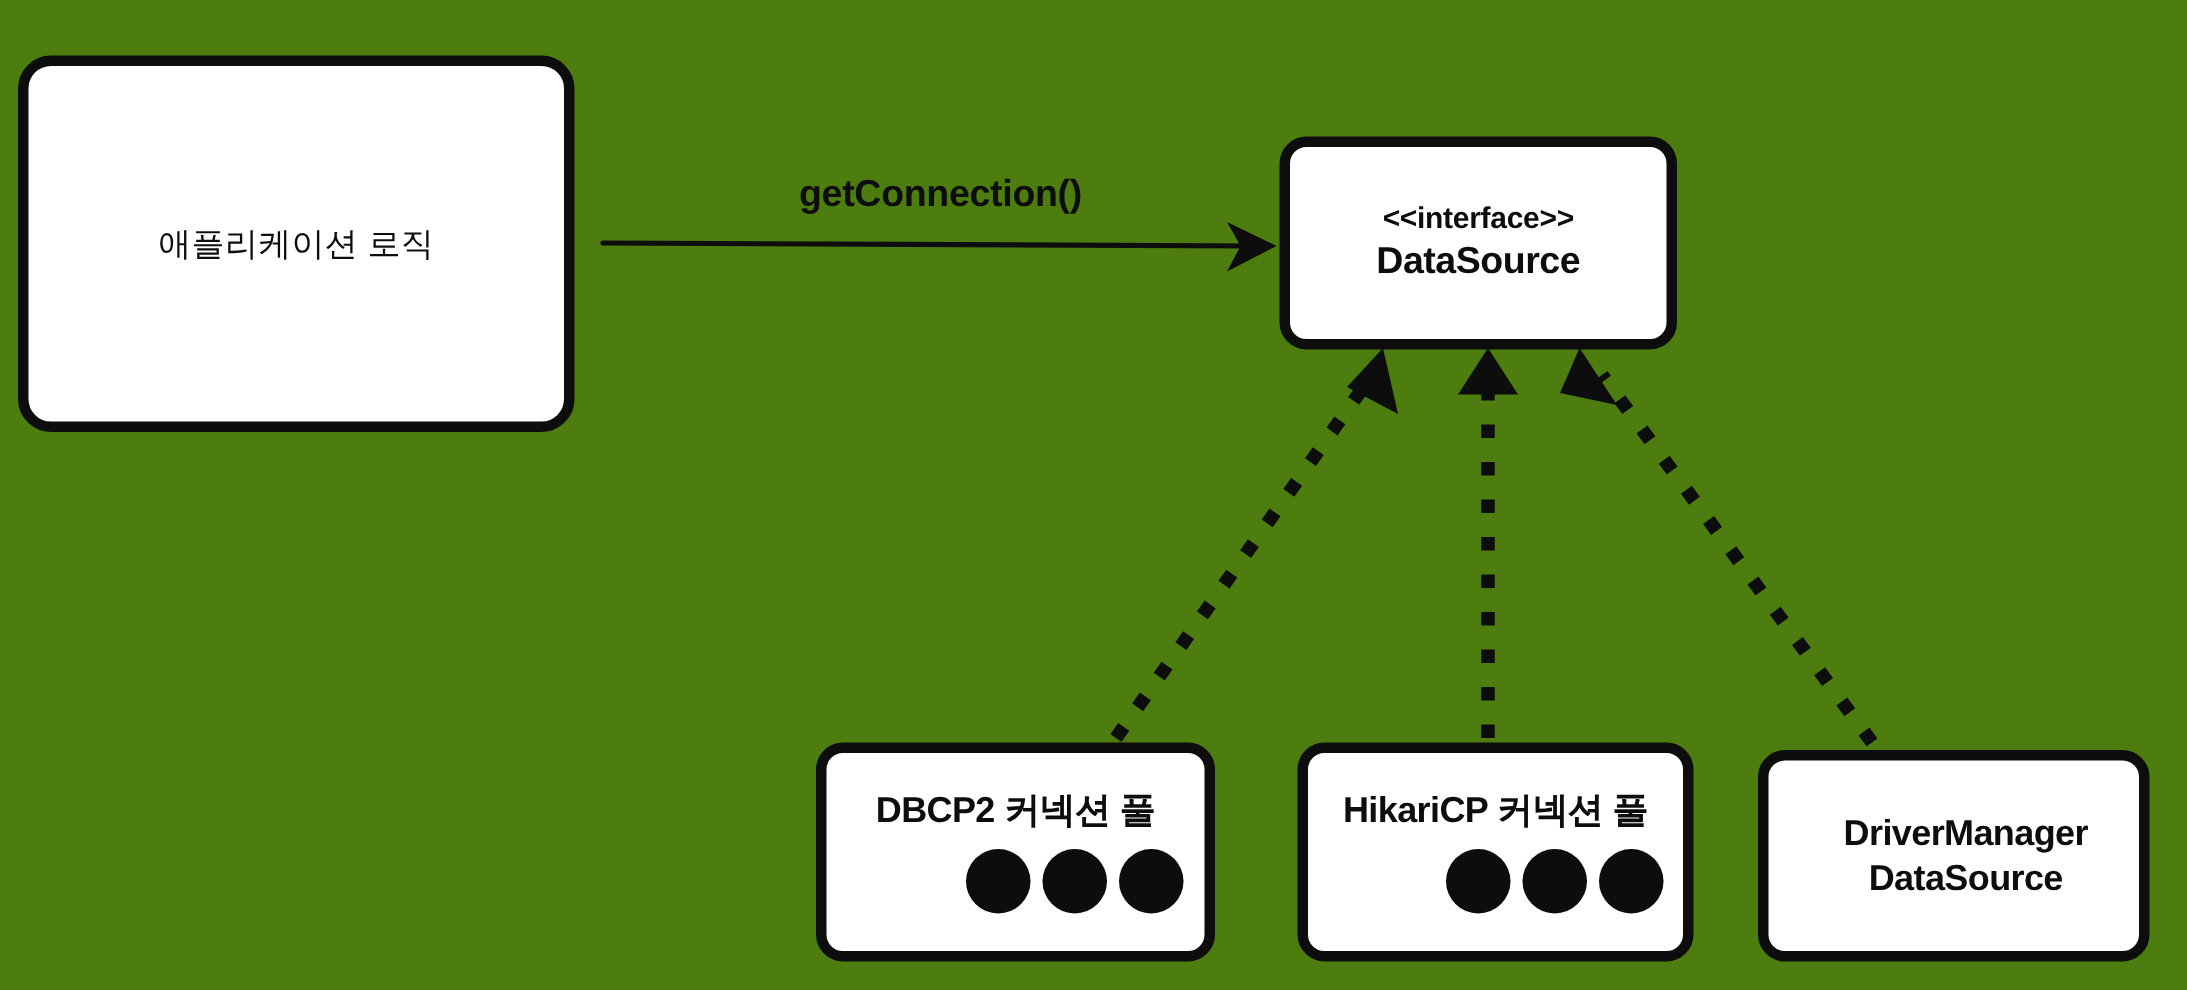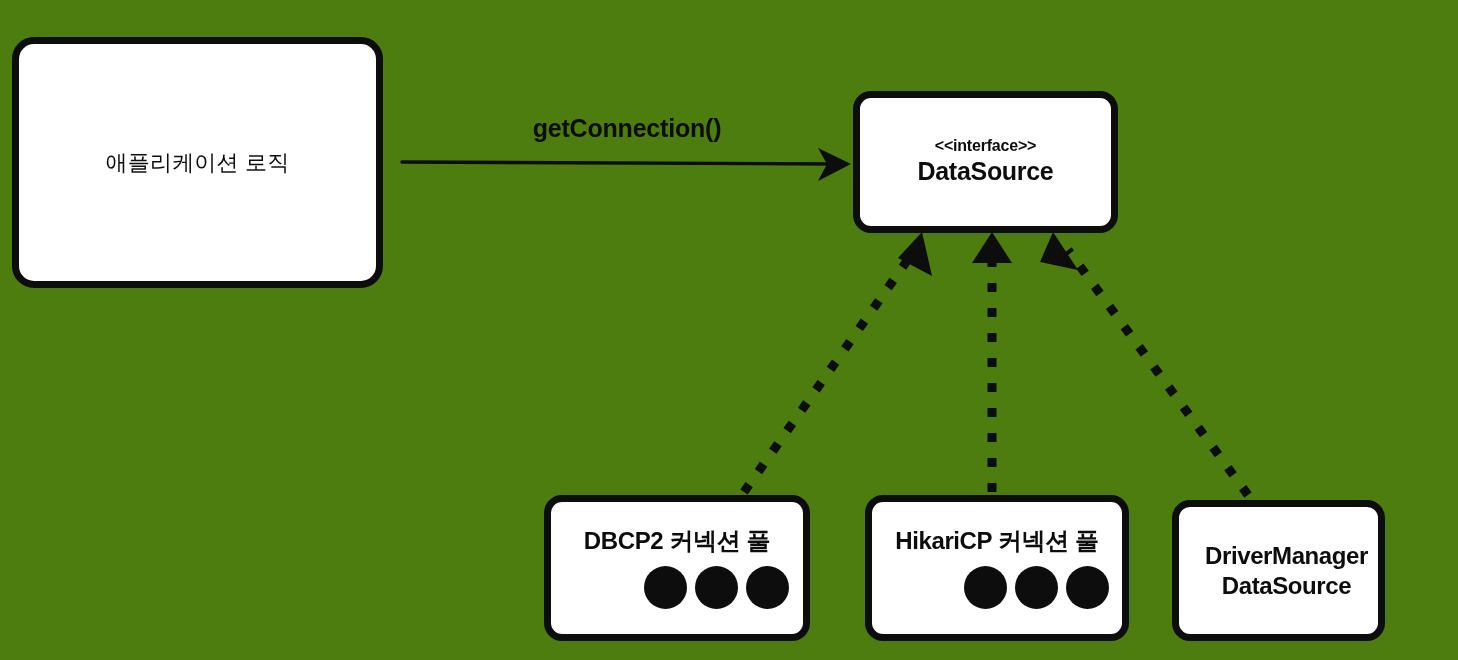--- a/index.html
+++ b/index.html
@@ -59,21 +59,21 @@
 
   
   #node-datasource {
     left: 853px;
     top: 91px;
     width: 265px;
     height: 142px;
     border-radius: 18px;
   }
   #node-datasource .stereotype {
-    font-size: 16px;
+    font-size: 20px;
     font-weight: 700;
     letter-spacing: -0.2px;
   }
   #node-datasource .classname {
     font-size: 25px;
     font-weight: 700;
     letter-spacing: -0.3px;
     margin-top: 1px;
   }
 
@@ -94,21 +94,21 @@
     width: 266px;
   }
   #node-hikari {
     left: 865px;
     top: 495px;
     width: 264px;
   }
   #node-drivermanager {
     left: 1172px;
     top: 500px;
-    width: 213px;
+    width: 261px;
     height: 141px;
     padding-left: 16px;
   }
   #node-drivermanager .node-label {
     line-height: 1.22;
   }
 
   .pool-body {
     display: flex;
     flex-direction: column;

